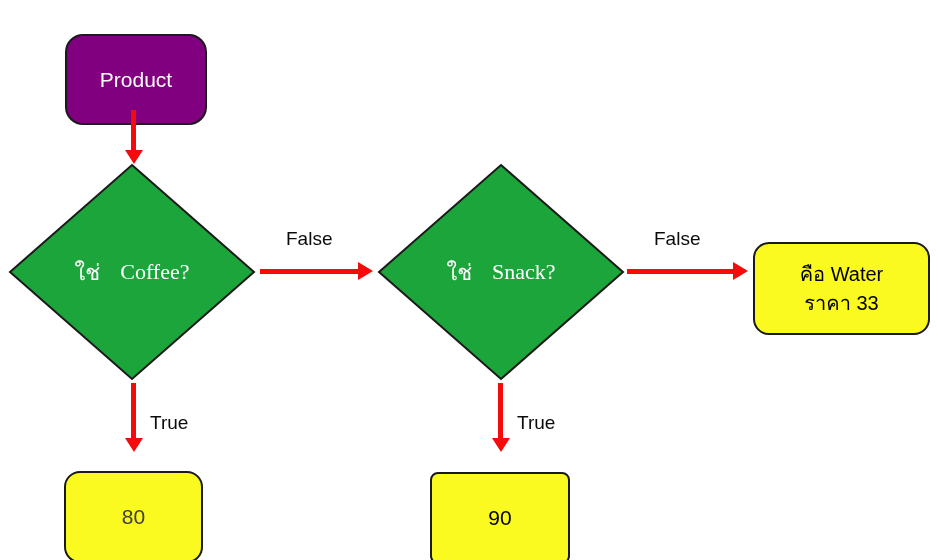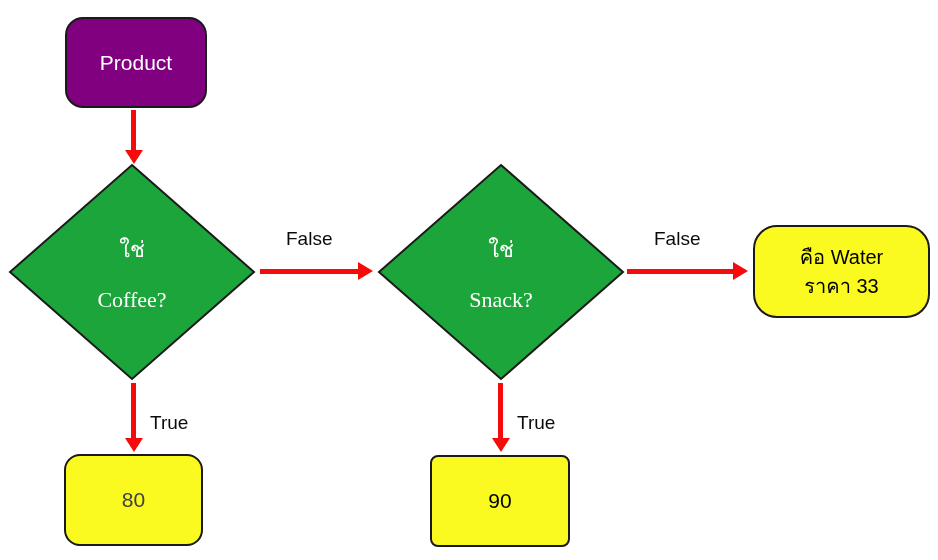--- a/index.html
+++ b/index.html
@@ -11,35 +11,36 @@
   
   .rounded-node {
     position: absolute;
     border: 2px solid #1a1a1a;
     border-radius: 18px;
     display: flex;
     flex-direction: column;
     align-items: center;
     justify-content: center;
     text-align: center;
+    margin-top: 17px;
   }
   .node-product { left: 65px; top: 17px; width: 142px; height: 91px; color: #ffffff; font-size: 21px; }
   .node-80  { left: 64px;  top: 454px; width: 139px; height: 92px; color: #404040; font-size: 21px; border-radius: 16px; }
   .node-90  { left: 430px; top: 455px; width: 140px; height: 92px; color: #000000; font-size: 21px; border-radius: 8px; }
-  .node-water { left: 753px; top: 225px; width: 177px; height: 93px; color: #000000; font-size: 20px; line-height: 1.45; border-radius: 24px; }
+  .node-water { left: 753px; top: 225px; width: 177px; height: 93px; color: #000000; font-size: 20px; line-height: 1.45; border-radius: 16px; }
 
   
   .diamond { position: absolute; width: 248px; height: 218px; }
   .diamond-snack  { left: 8px;   top: 163px; }
   .diamond-coffee { left: 377px; top: 163px; }
   .diamond svg { position: absolute; left: 0; top: 0; width: 100%; height: 100%; }
   .diamond svg polygon { stroke: #1a1a1a; stroke-width: 2px; }
   .diamond .diamond-text {
     position: absolute; inset: 0;
-    display: flex; flex-direction: column;
+    display: flex; flex-direction: row;
     align-items: center; justify-content: center;
     gap: 20px;
     color: #ffffff;
     font-family: "Liberation Serif", "DejaVu Serif", serif;
     font-size: 22px;
     text-align: center;
   }
 
   
   .edge-line { position: absolute; }

